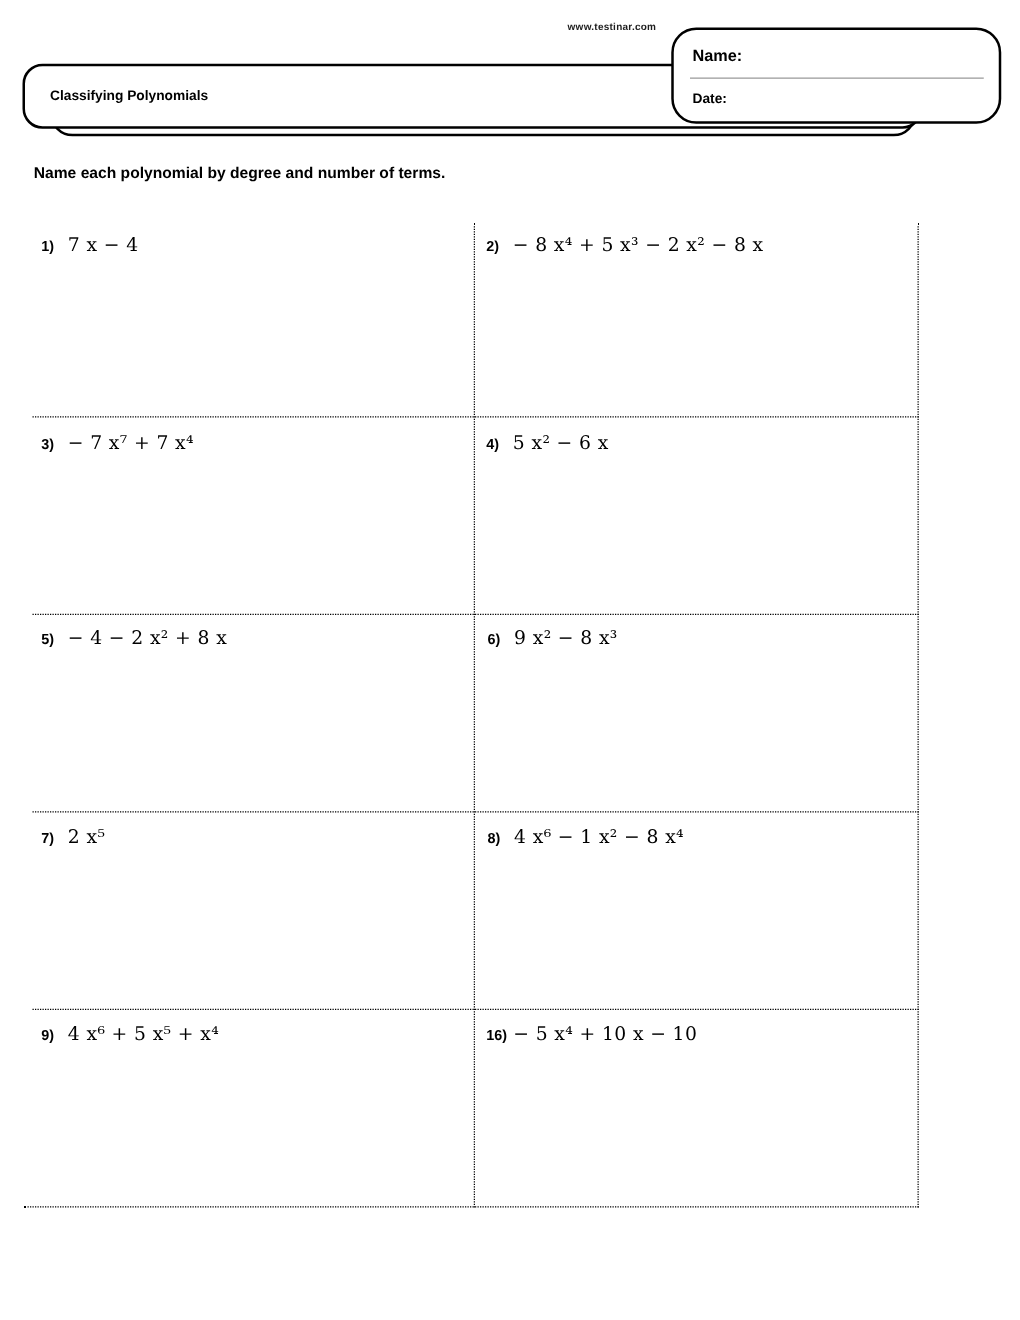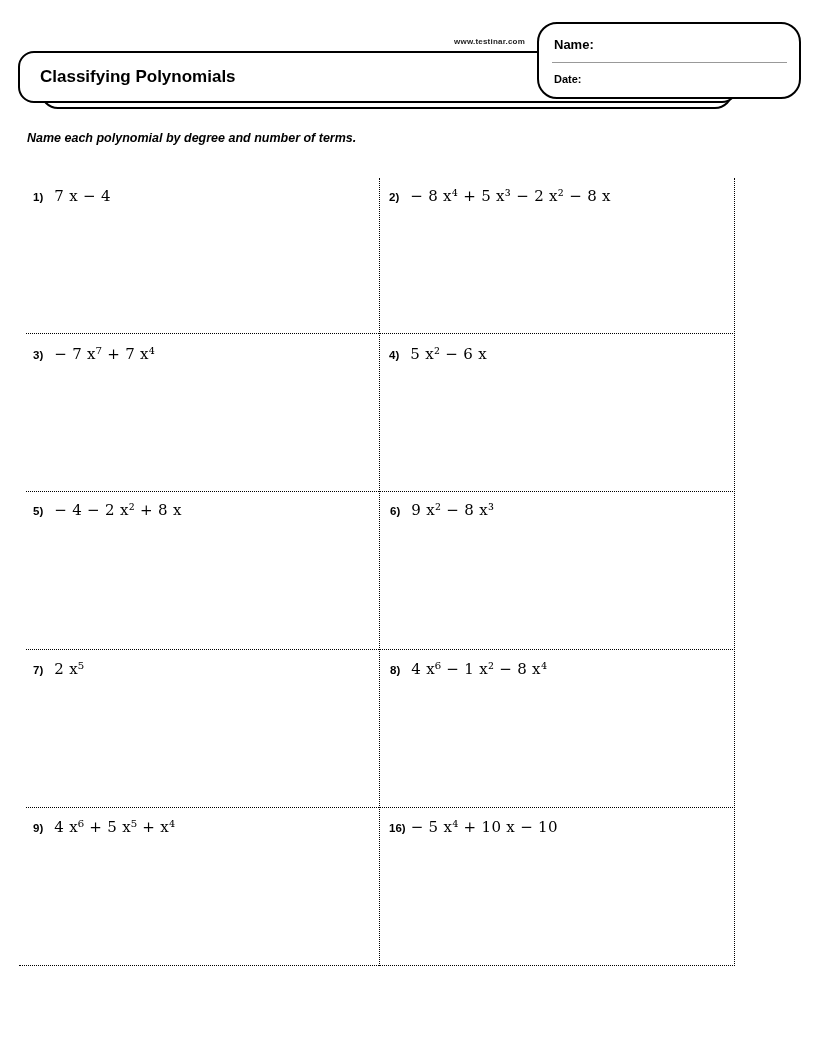--- a/index.html
+++ b/index.html
@@ -3,45 +3,45 @@
 <meta charset="utf-8">
 <style>
   html,body { margin:0; padding:0; background:#fff; }
   .page {
     position:relative; width:816px; height:1056px; background:#ffffff;
     font-family:"Liberation Sans", sans-serif; color:#000; overflow:hidden;
   }
 
   
   .website {
-    position:absolute; left:430px; top:37px; width:95px; text-align:right;
+    position:absolute; left:430px; top:17px; width:95px; text-align:right;
     font-size:8px; font-weight:600; letter-spacing:0.2px; color:#1d1d1d;
   }
   .title-shadow {
     position:absolute; left:40px; top:59px; width:693px; height:50px;
     border:2.5px solid #000; border-radius:18px; background:#fff; z-index:0;
     box-sizing:border-box;
   }
   .title-box {
     position:absolute; left:18px; top:51px; width:720px; height:52px;
     border:2.5px solid #000; border-radius:16px; background:#fff; z-index:1;
     box-sizing:border-box; display:flex; align-items:center; padding-left:20px;
   }
-  .title-box .title { font-size:17px; font-weight:700; }
+  .title-box .title { font-size:11px; font-weight:700; }
   .name-box {
     position:absolute; left:537px; top:22px; width:264px; height:77px;
     border:2.6px solid #000; border-radius:20px; background:#fff; z-index:2;
     box-sizing:border-box;
   }
   .name-label { position:absolute; left:15px; top:13px; font-size:13px; font-weight:700; }
   .name-underline { position:absolute; left:13px; right:12px; top:38px; border-top:1.2px solid #999; }
   .date-label { position:absolute; left:15px; top:49px; font-size:11px; font-weight:700; }
 
   
-  .instruction { position:absolute; left:27px; top:131px; font-size:12.5px; font-weight:700;font-style:italic; }
+  .instruction { position:absolute; left:27px; top:131px; font-size:12.5px; font-weight:700; }
 
   
   .vline  { position:absolute; left:379px; top:178px; height:788px; width:0; border-left:1.6px dotted #000; }
   .rline  { position:absolute; left:734px; top:178px; height:788px; width:0; border-left:1.6px dotted #000; }
   .hline  { position:absolute; left:26px;  width:709px; height:0; border-top:1.6px dotted #000; }
   .h1 { top:333px; } .h2 { top:491px; } .h3 { top:649px; } .h4 { top:807px; }
   .bline  { position:absolute; left:19px; top:965px; width:716px; height:0; border-top:1.6px dotted #000; }
 
   
   .problem { position:absolute; display:flex; align-items:baseline; }

